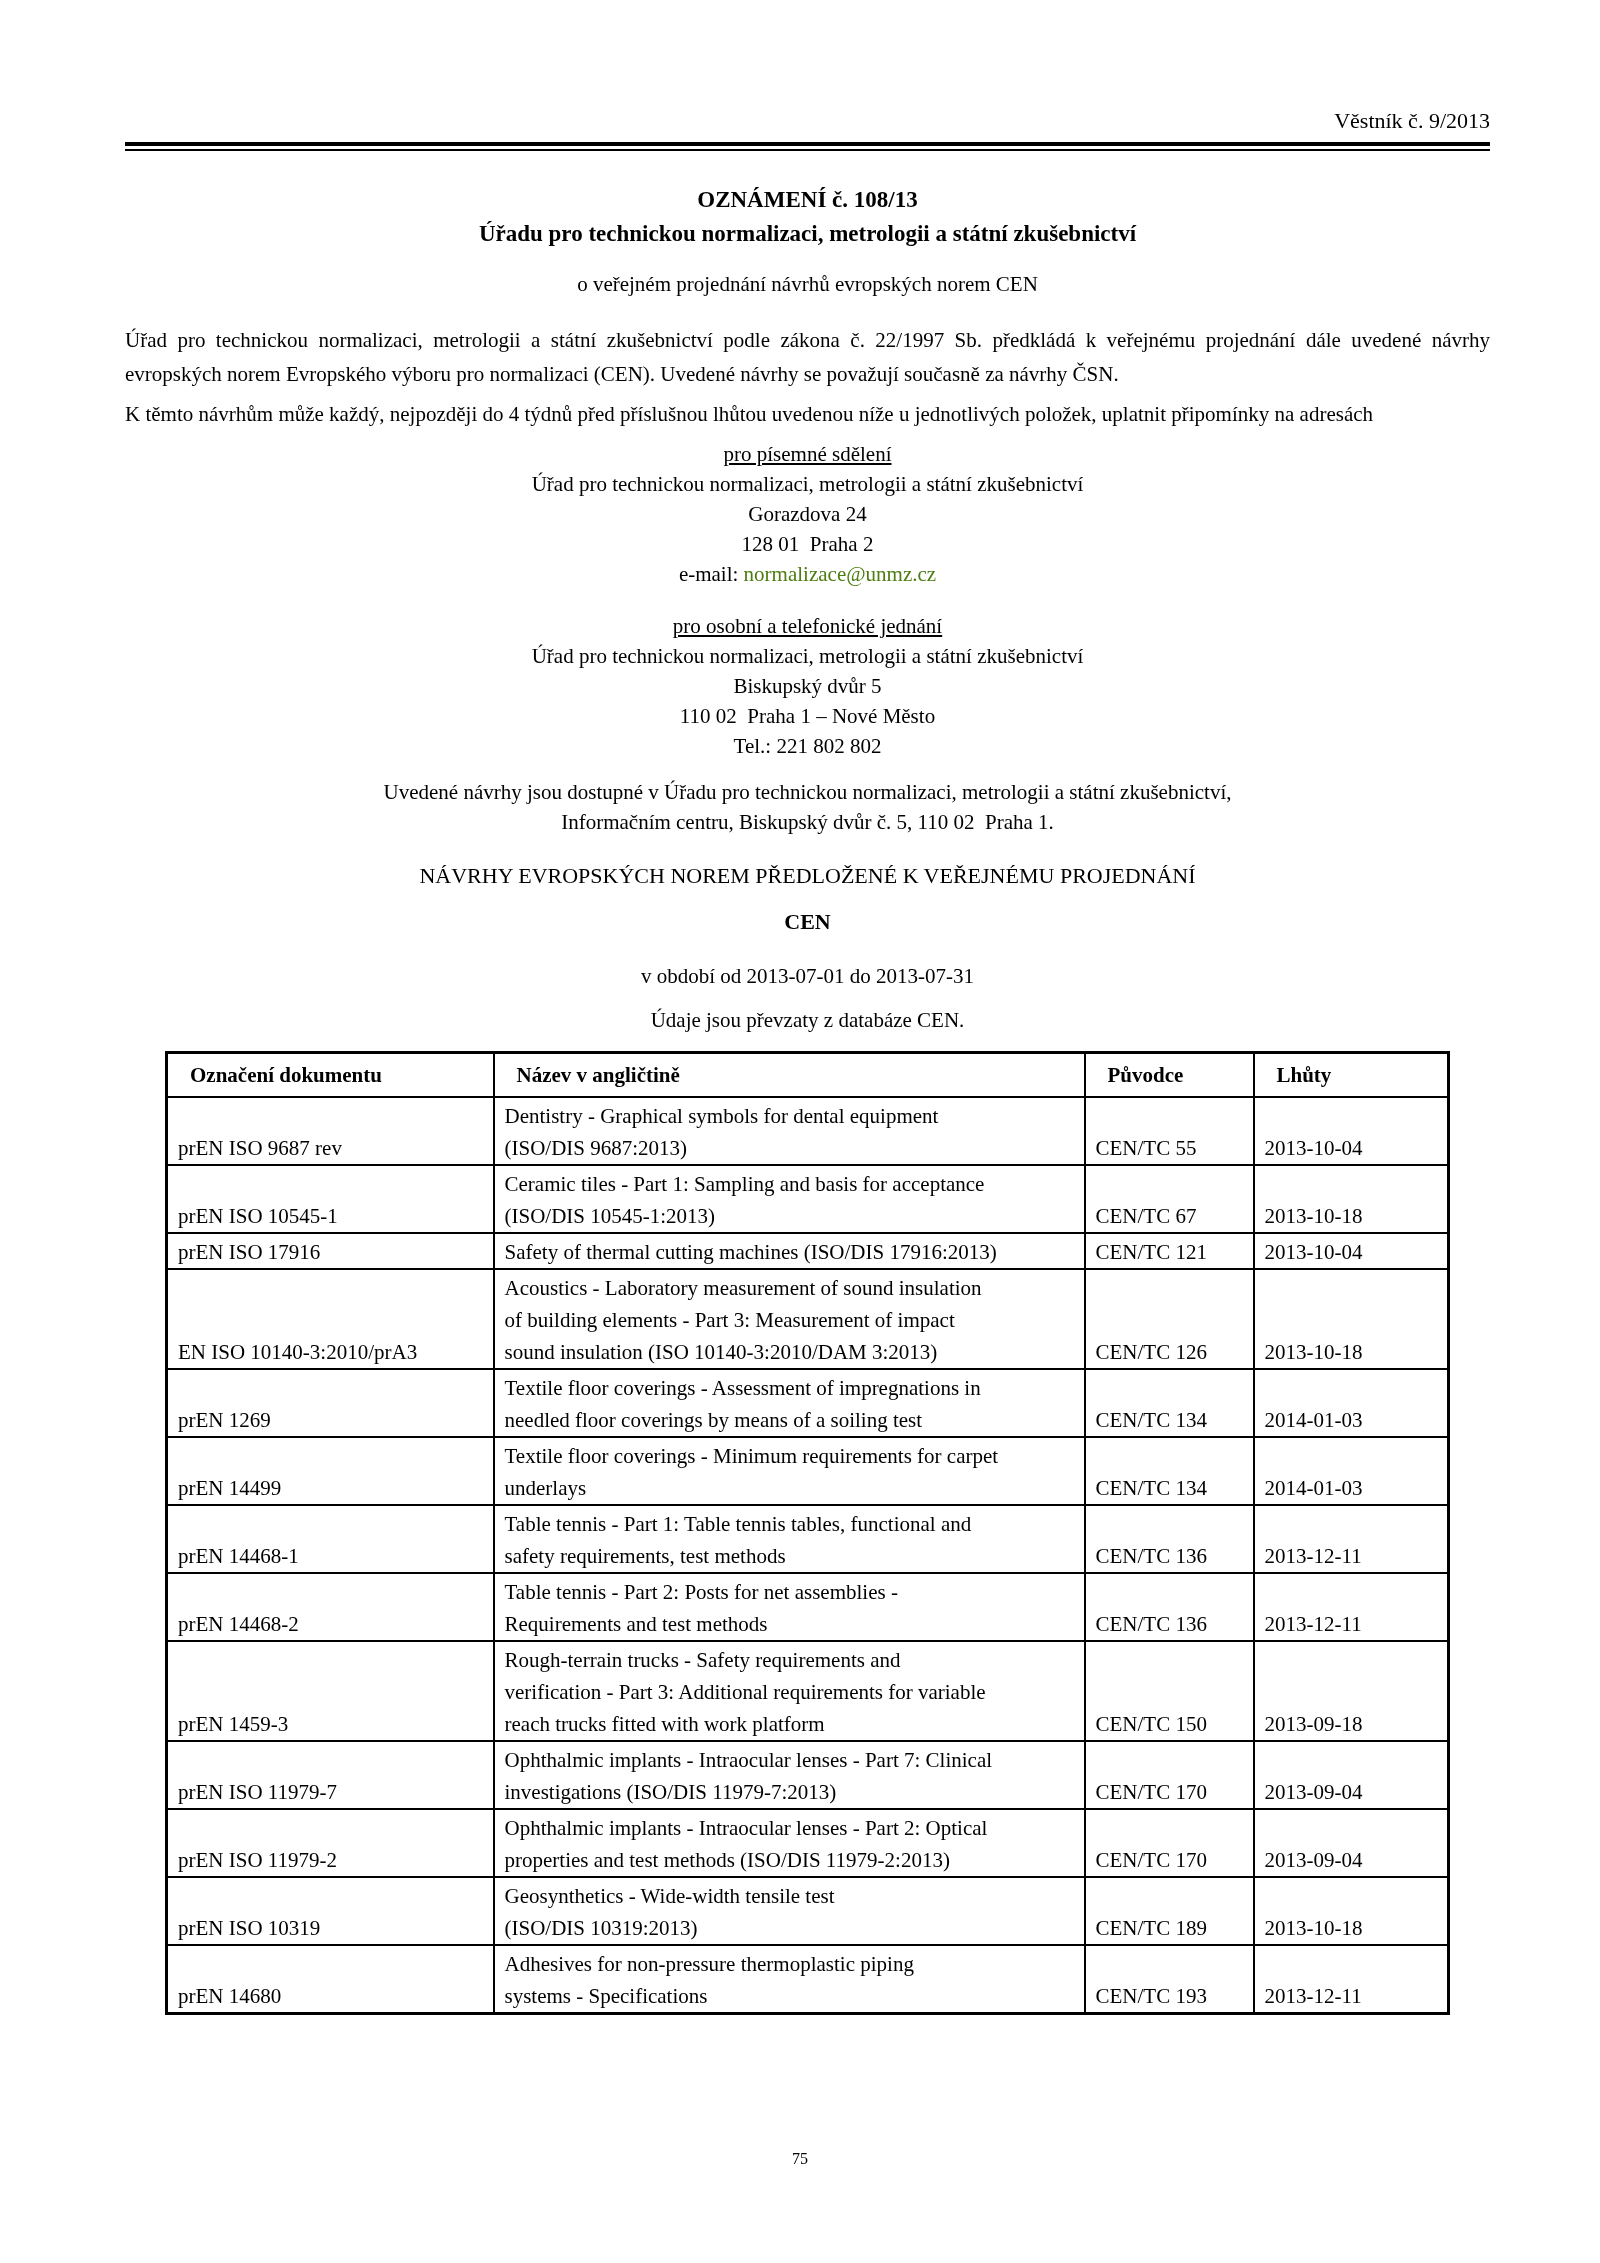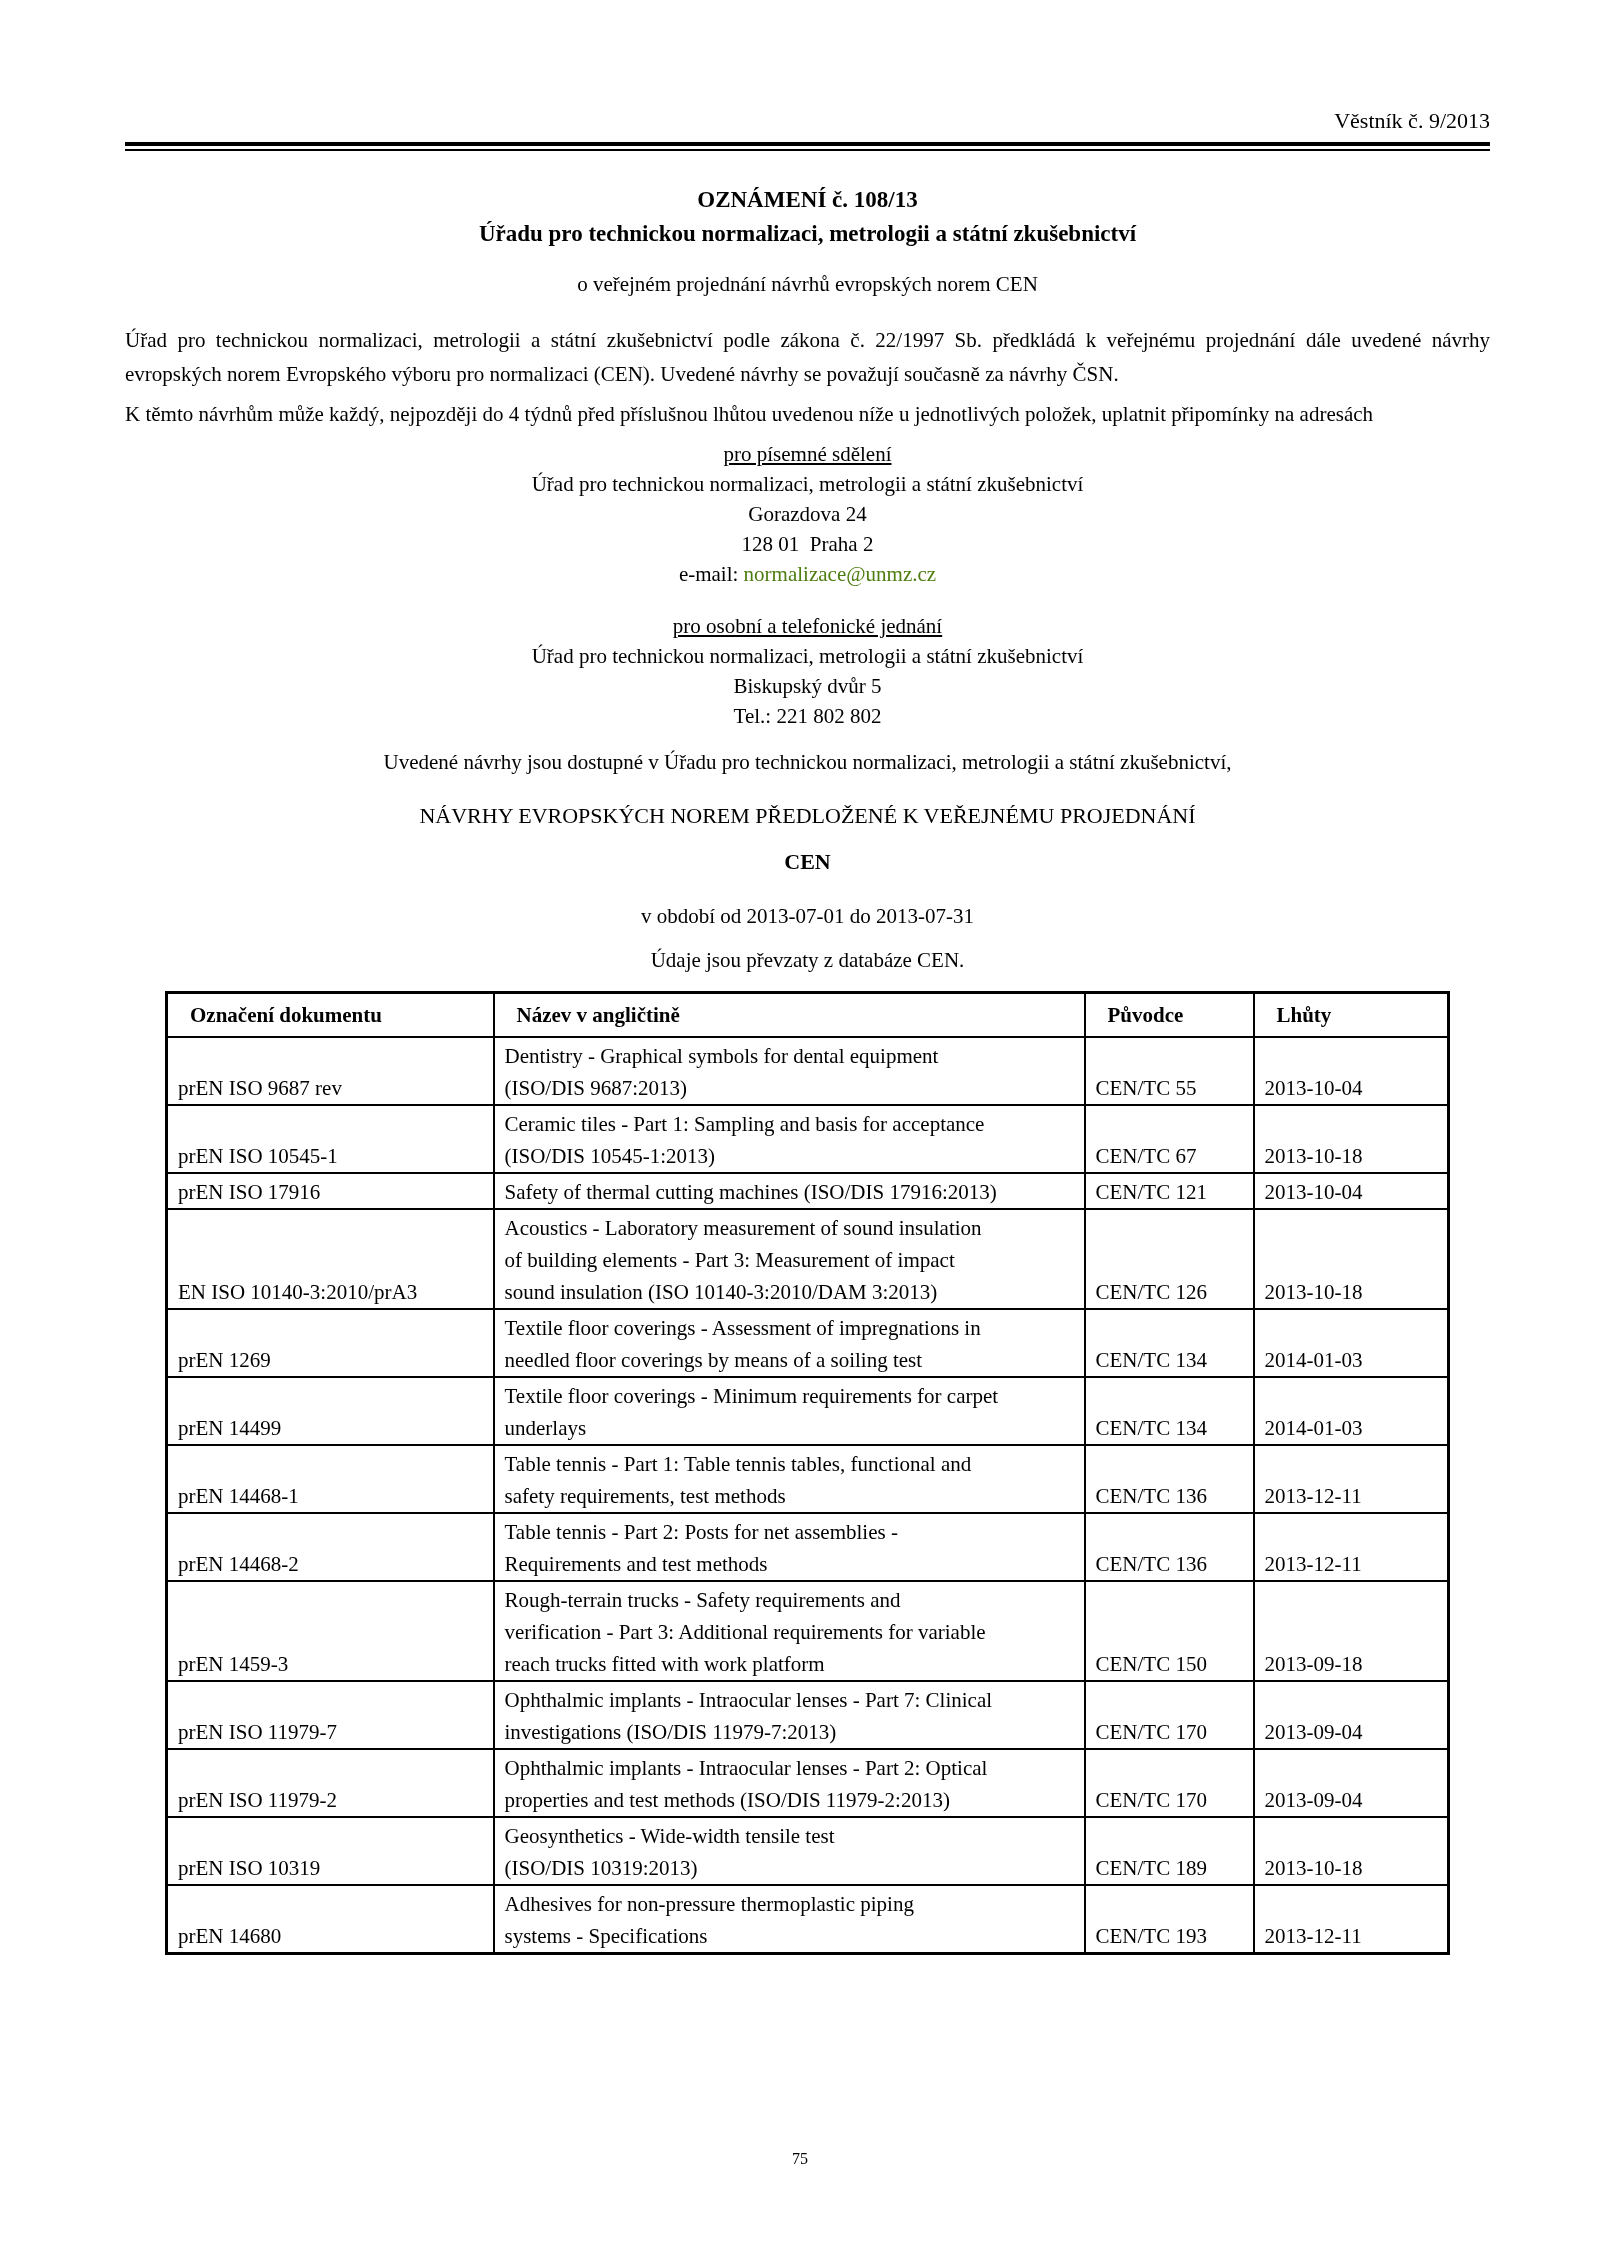--- a/index.html
+++ b/index.html
@@ -114,25 +114,27 @@
     <div>Úřad pro technickou normalizaci, metrologii a státní zkušebnictví</div>
     <div>Gorazdova 24</div>
     <div>128 01&nbsp; Praha 2</div>
     <div><span>e-mail: </span><a class="email-link">normalizace@unmz.cz</a></div>
   </div>
 
   <div class="contact-block second">
     <div class="contact-heading">pro osobní a telefonické jednání</div>
     <div>Úřad pro technickou normalizaci, metrologii a státní zkušebnictví</div>
     <div>Biskupský dvůr 5</div>
+    <div>110 02&nbsp; Praha 1 – Nové Město</div>
     <div>Tel.: 221 802 802</div>
   </div>
 
   <div class="availability">
     <div>Uvedené návrhy jsou dostupné v Úřadu pro technickou normalizaci, metrologii a státní zkušebnictví,</div>
+    <div>Informačním centru, Biskupský dvůr č. 5, 110 02&nbsp; Praha 1.</div>
   </div>
 
   <div class="section-heading">NÁVRHY EVROPSKÝCH NOREM PŘEDLOŽENÉ K VEŘEJNÉMU PROJEDNÁNÍ</div>
   <div class="section-org">CEN</div>
   <div class="section-period">v období od 2013-07-01 do 2013-07-31</div>
   <div class="source-note">Údaje jsou převzaty z databáze CEN.</div>
 
   <table class="standards">
     <colgroup>
       <col style="width:327px">

